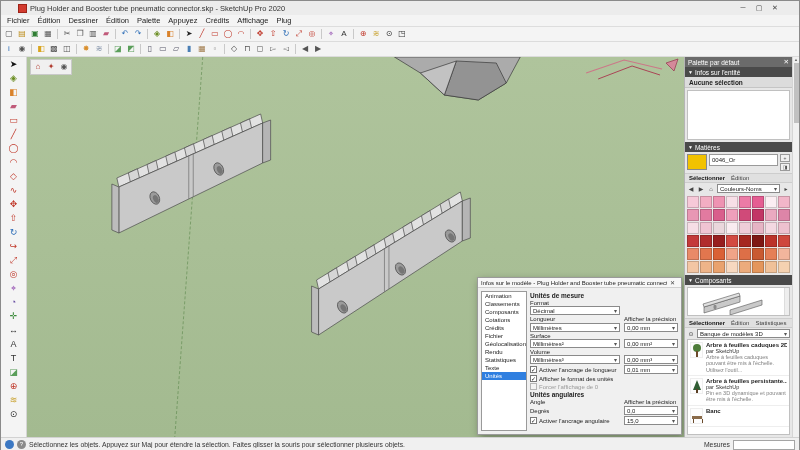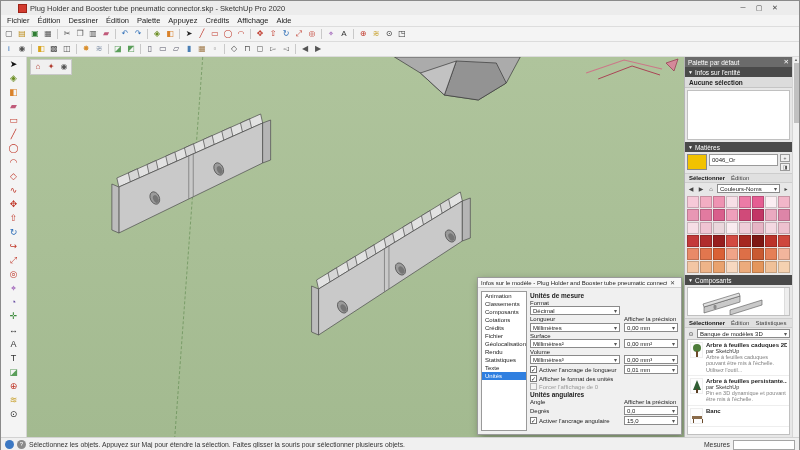--- a/index.html
+++ b/index.html
@@ -108,21 +108,21 @@
 
   <div class="menubar">
       <span class="menu-item">Fichier</span>
       <span class="menu-item">Édition</span>
       <span class="menu-item">Dessiner</span>
       <span class="menu-item">Édition</span>
       <span class="menu-item">Palette</span>
       <span class="menu-item">Appuyez</span>
       <span class="menu-item">Crédits</span>
       <span class="menu-item">Affichage</span>
-      <span class="menu-item">Aide</span>
+      <span class="menu-item">Plug</span>
     </div>
   <div class="toolbar">
       <span class="tbtn" style="color: rgb(85, 85, 85);">▢</span>
       <span class="tbtn" style="color: rgb(184, 134, 11);">▤</span>
       <span class="tbtn" style="color: rgb(46, 125, 50);">▣</span>
       <span class="tbtn" style="color: rgb(85, 85, 85);">▦</span>
       <span class="sep"></span>
       <span class="tbtn" style="color: rgb(85, 85, 85);">✂</span>
       <span class="tbtn" style="color: rgb(85, 85, 85);">❐</span>
       <span class="tbtn" style="color: rgb(85, 85, 85);">▥</span>

